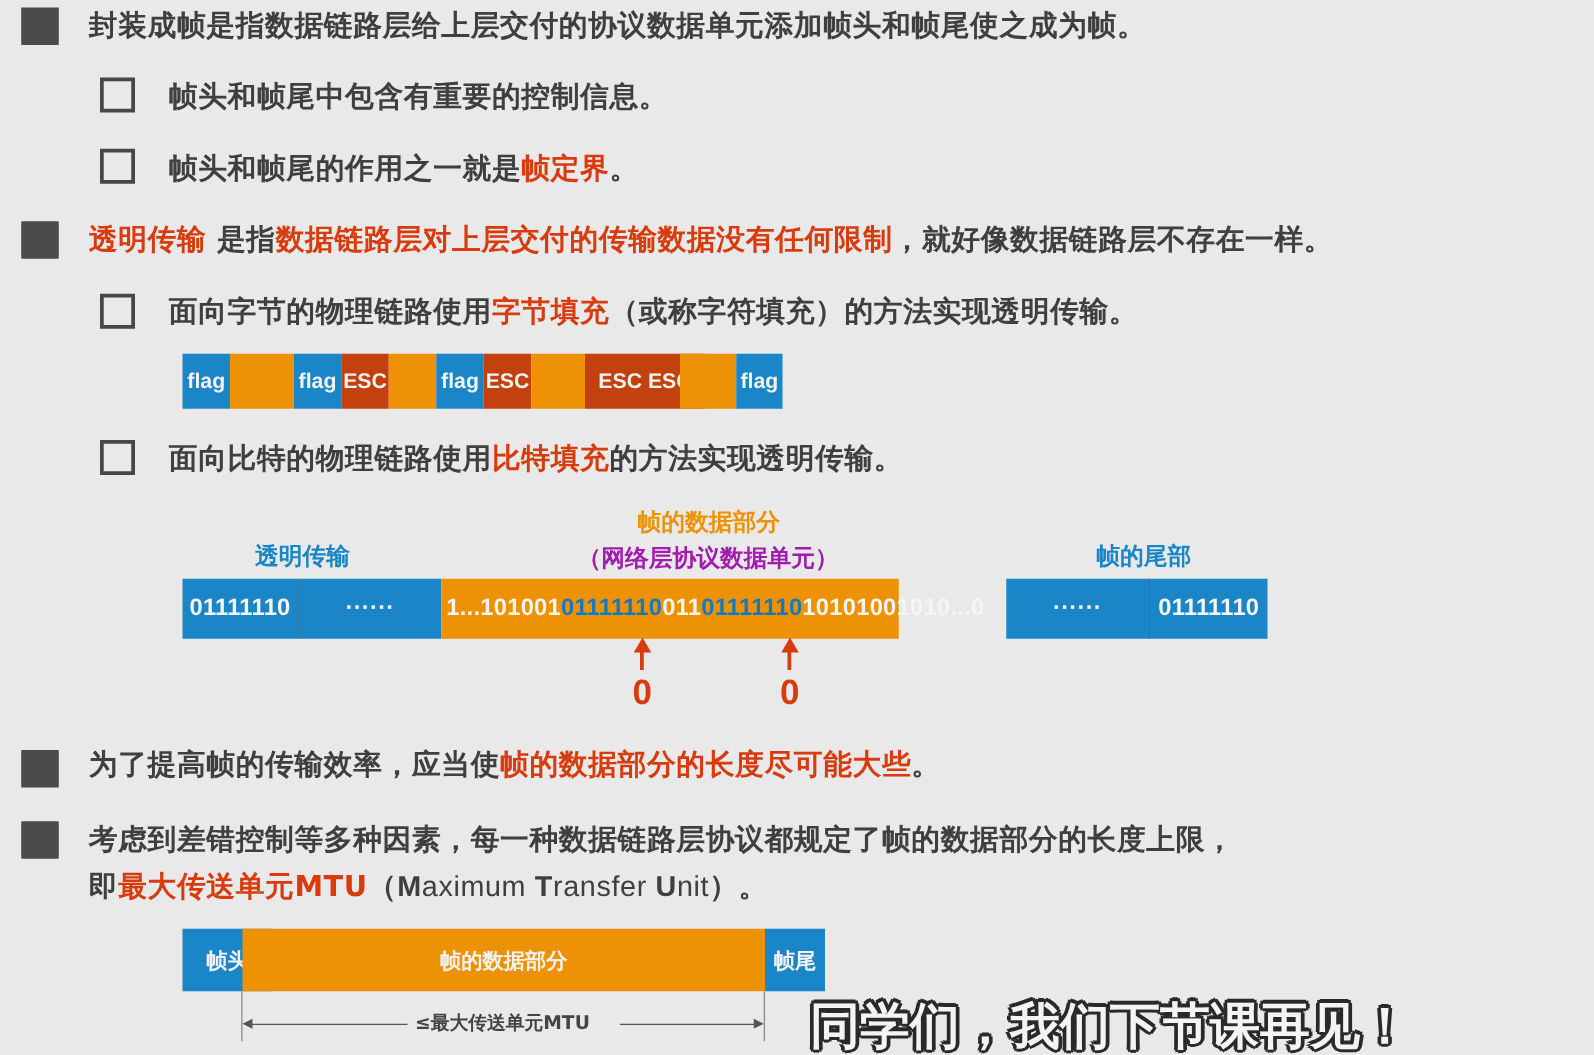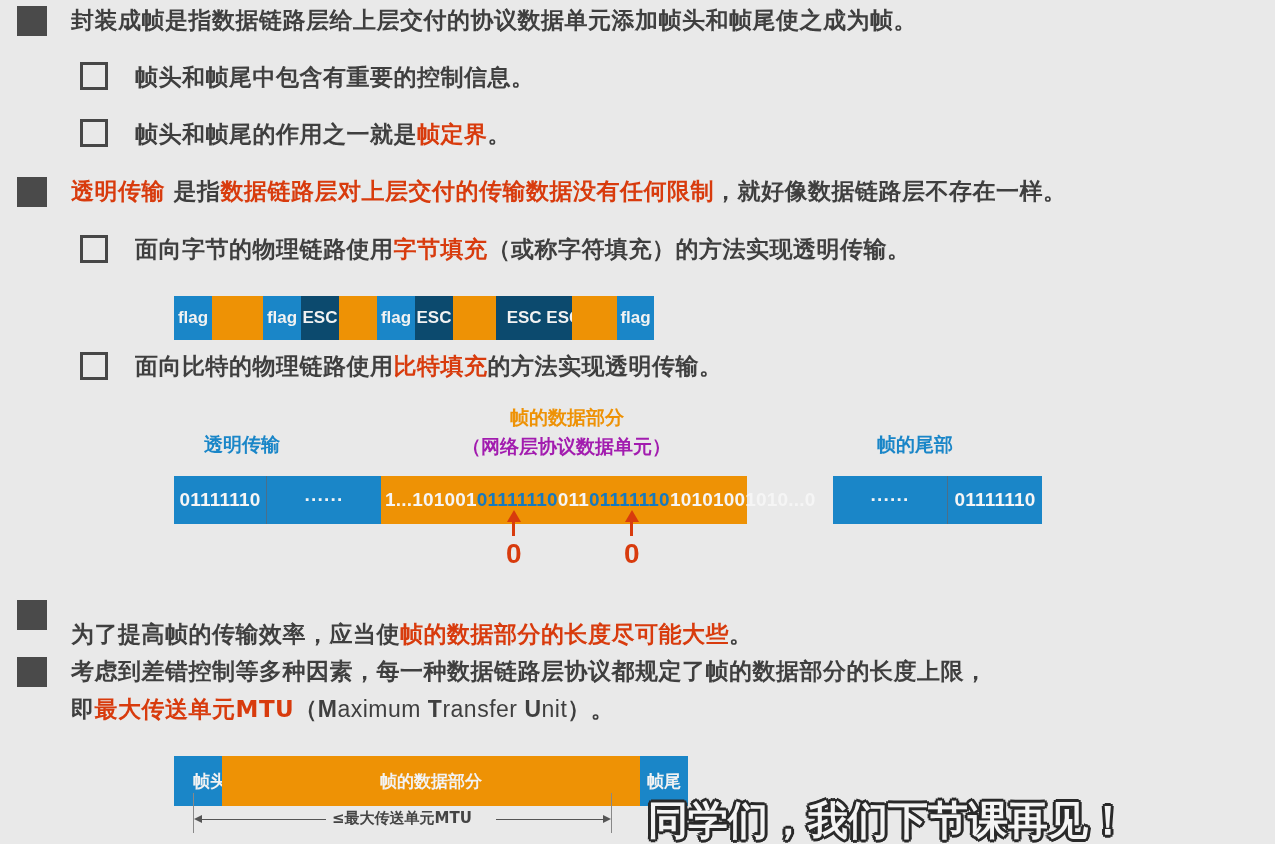--- a/index.html
+++ b/index.html
@@ -9,24 +9,24 @@
     font-family:"DejaVu Sans", "Liberation Sans", sans-serif;
     color:#3e3e3e;
   }
   .abs { position:absolute; }
   .bullet-sq { position:absolute; width:30px; height:30px; background:#4a4a4a; }
   .bullet-box { position:absolute; width:28px; height:28px; border:3px solid #474747; box-sizing:border-box; }
   .line { position:absolute; font-size:23px; font-weight:bold; white-space:nowrap; letter-spacing:0.5px; color:#3f3f3f; }
   .red { color:#d83b0d; }
   .latin { font-family:"Liberation Sans", sans-serif; font-weight:normal; }
   .latin b { font-weight:bold; }
-  .cell { position:absolute; top:13px; height:100%; display:flex; align-items:center; justify-content:center; color:#f2f2f2; font-weight:bold; font-family:"Liberation Sans", sans-serif;margin-left:28px; }
+  .cell { position:absolute; top:0; height:100%; display:flex; align-items:center; justify-content:center; color:#f2f2f2; font-weight:bold; font-family:"Liberation Sans", sans-serif; }
   .blue { background:#1a86c8; }
   .orange { background:#ee9205; }
-  .gray { background:#0c4a6e; }
+  .gray { background:#c2410c; }
   .bar { position:absolute; }
   .lbl { position:absolute; font-weight:bold; font-size:19px; white-space:nowrap; }
   .bits { font-family:"Liberation Sans", sans-serif; font-weight:bold; font-size:19px; color:#f5f5f5; letter-spacing:0.2px; }
   .bits .b { color:#1479bf; }
   .arrow { position:absolute; width:3px; background:#d83b0d; }
   .arrowhead { position:absolute; width:0; height:0; border-left:7px solid transparent; border-right:7px solid transparent; border-bottom:12px solid #d83b0d; }
   .zero { position:absolute; font-family:"Liberation Sans", sans-serif; font-weight:bold; font-size:28px; color:#d83b0d; }
   .subtitle {
     position:absolute; font-size:40px; font-weight:bold; color:#f4f4f4; white-space:nowrap;
     text-shadow: -2px -2px 0 #2a2a2a, 2px -2px 0 #2a2a2a, -2px 2px 0 #2a2a2a, 2px 2px 0 #2a2a2a, 0 3px 0 #2a2a2a, 3px 0 0 #2a2a2a, -3px 0 0 #2a2a2a, 0 -3px 0 #2a2a2a;
@@ -88,21 +88,21 @@
 
 <div class="arrowhead" style="left:507px;top:510px;"></div>
 <div class="arrow" style="left:512px;top:520px;height:16px;"></div>
 <div class="zero" style="left:506px;top:538px;">0</div>
 
 <div class="arrowhead" style="left:625px;top:510px;"></div>
 <div class="arrow" style="left:630px;top:520px;height:16px;"></div>
 <div class="zero" style="left:624px;top:538px;">0</div>
 
 <div class="bullet-sq" style="left:17px;top:600px;"></div>
-<div class="line" style="left:71px;top:619px;text-align:center;"><span>为了提高帧的传输效率，应当使</span><span class="red">帧的数据部分的长度尽可能大些</span><span>。</span></div>
+<div class="line" style="left:71px;top:596px;text-align:center;"><span>为了提高帧的传输效率，应当使</span><span class="red">帧的数据部分的长度尽可能大些</span><span>。</span></div>
 
 <div class="bullet-sq" style="left:17px;top:657px;"></div>
 <div class="line" style="left:71px;top:656px;"><span>考虑到差错控制等多种因素，每一种数据链路层协议都规定了帧的数据部分的长度上限，</span></div>
 <div class="line" style="left:71px;top:694px;">
   <span>即</span><span class="red">最大传送单元MTU</span><span>（</span><span class="latin"><b>M</b><span>aximum </span><b>T</b><span>ransfer </span><b>U</b><span>nit</span></span><span>）</span><span>。</span>
 </div>
 
 <div class="bar" style="left:146px;top:743px;width:514px;height:50px;">
   <div class="cell blue" style="left:0;width:72px;font-size:17px;">帧头</div>
   <div class="cell orange" style="left:48px;width:418px;font-size:17px;">帧的数据部分</div>

